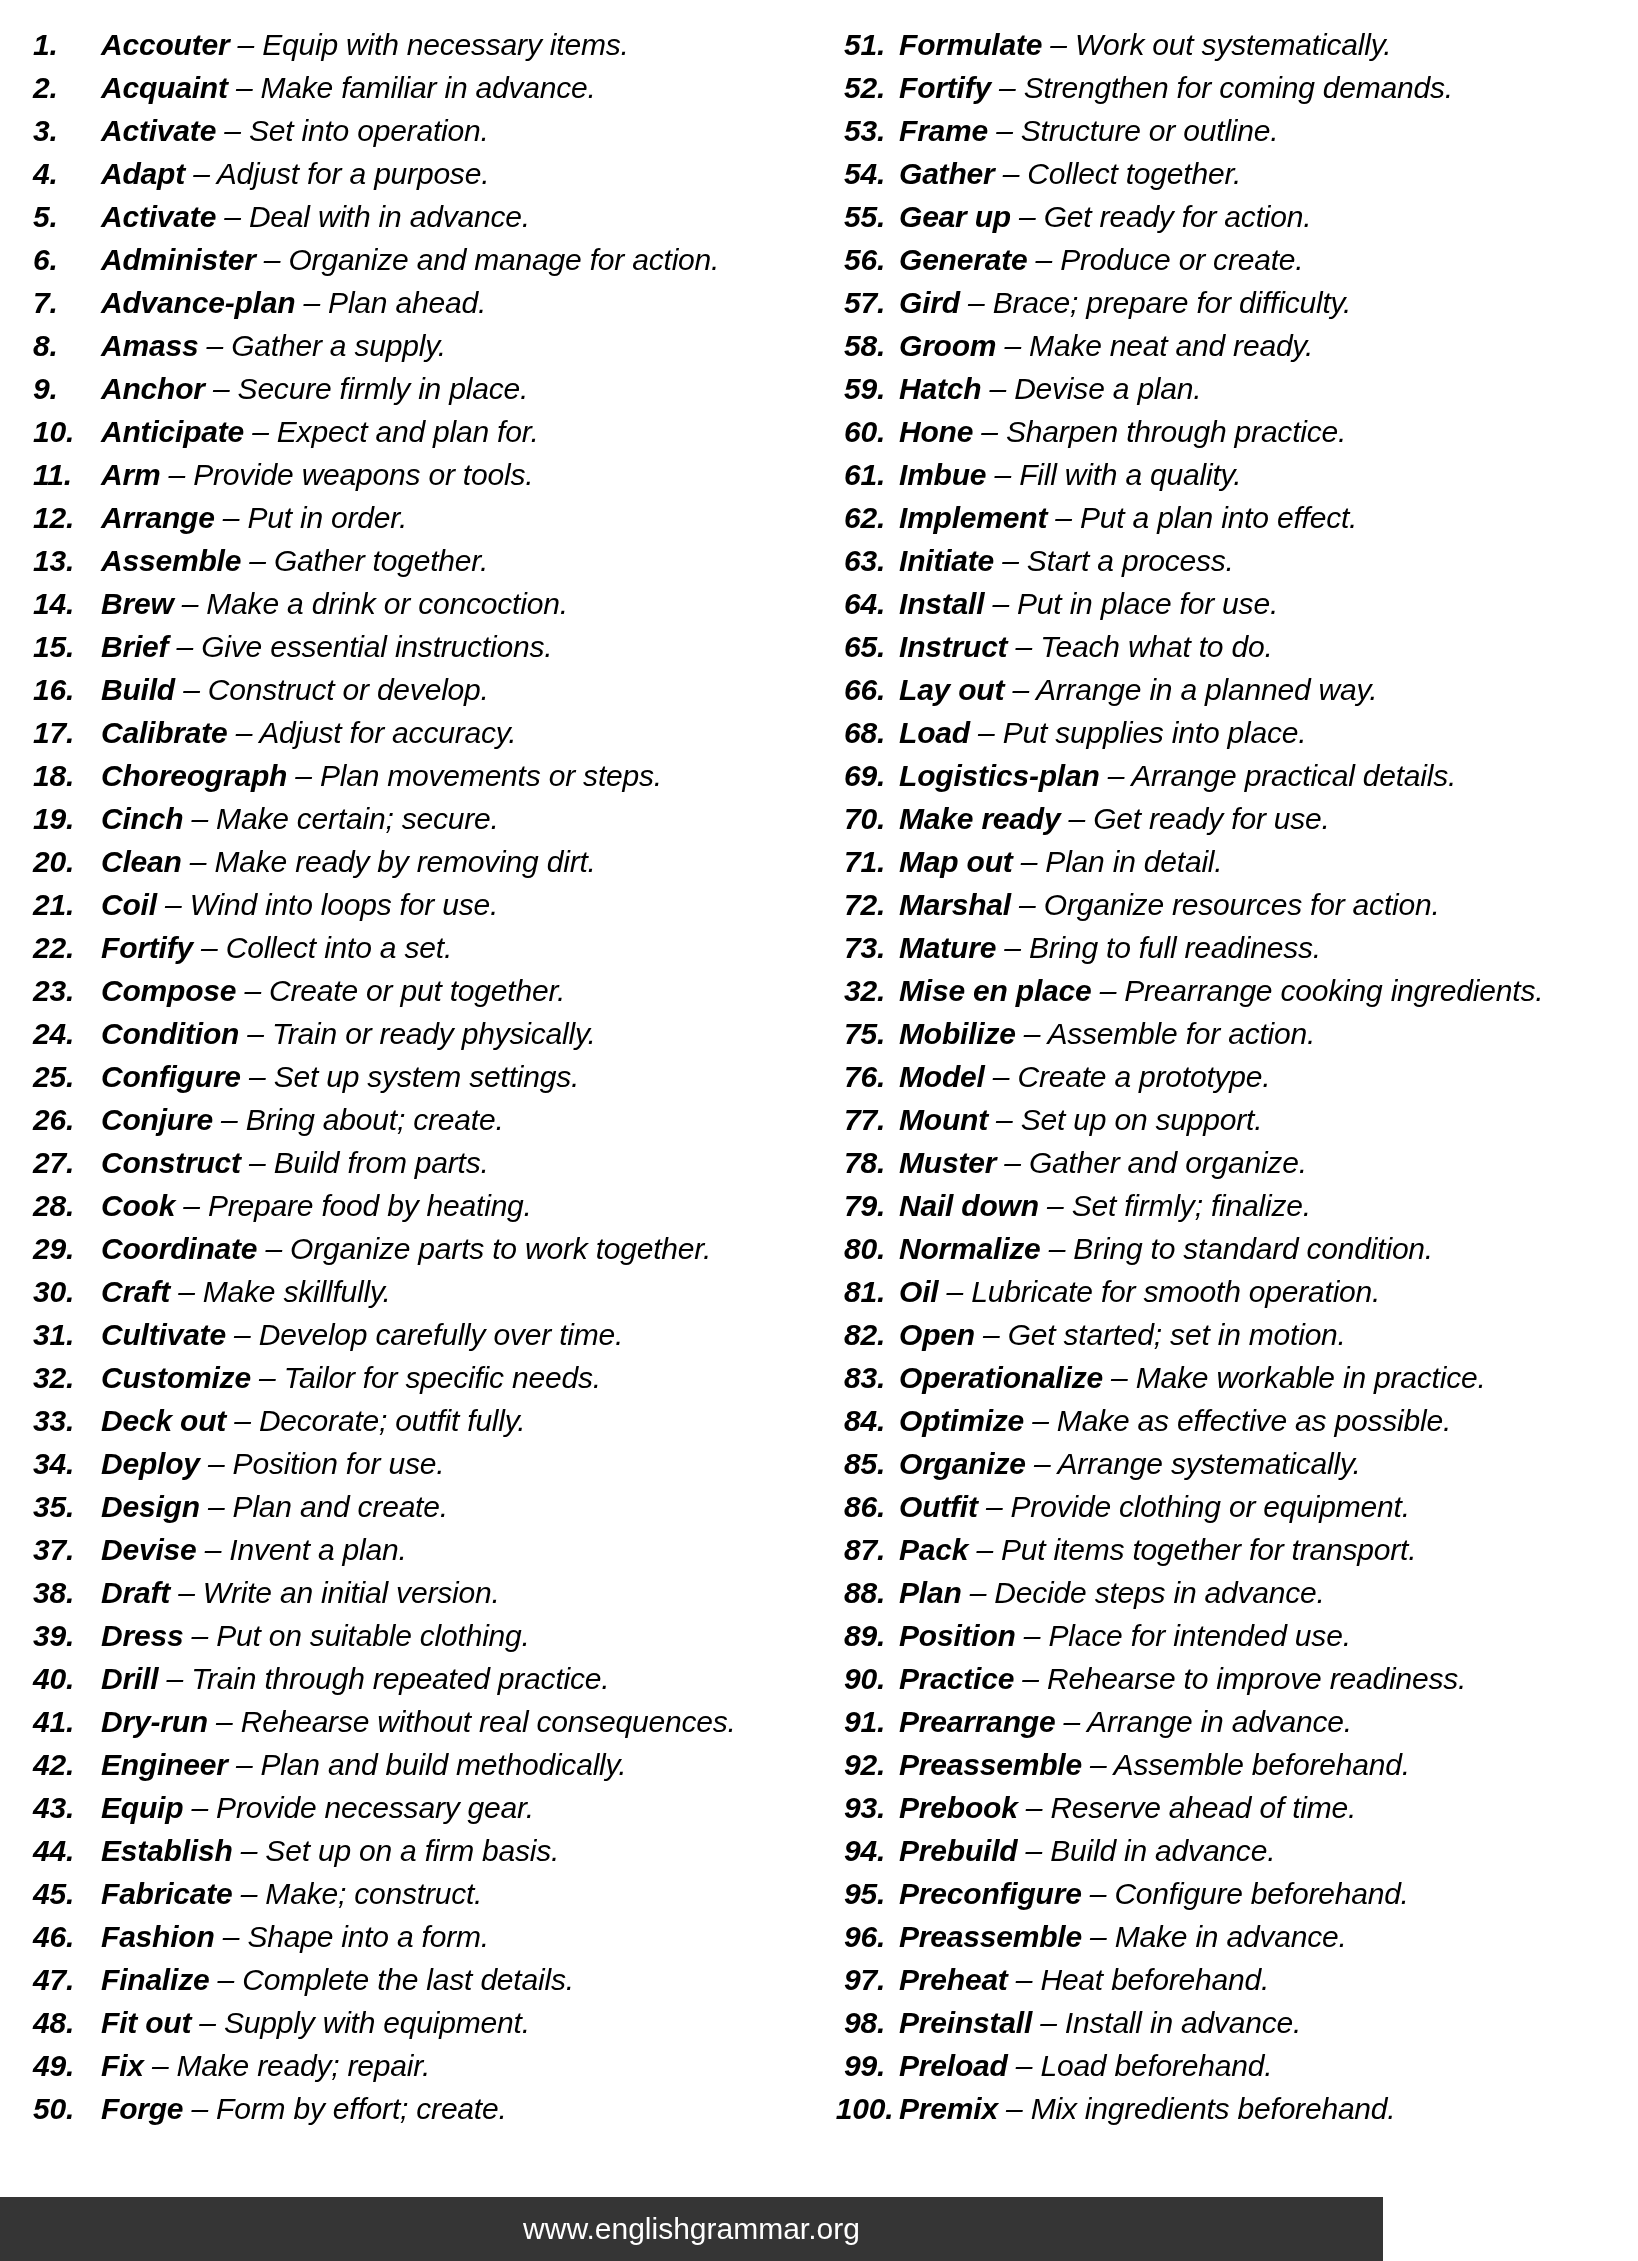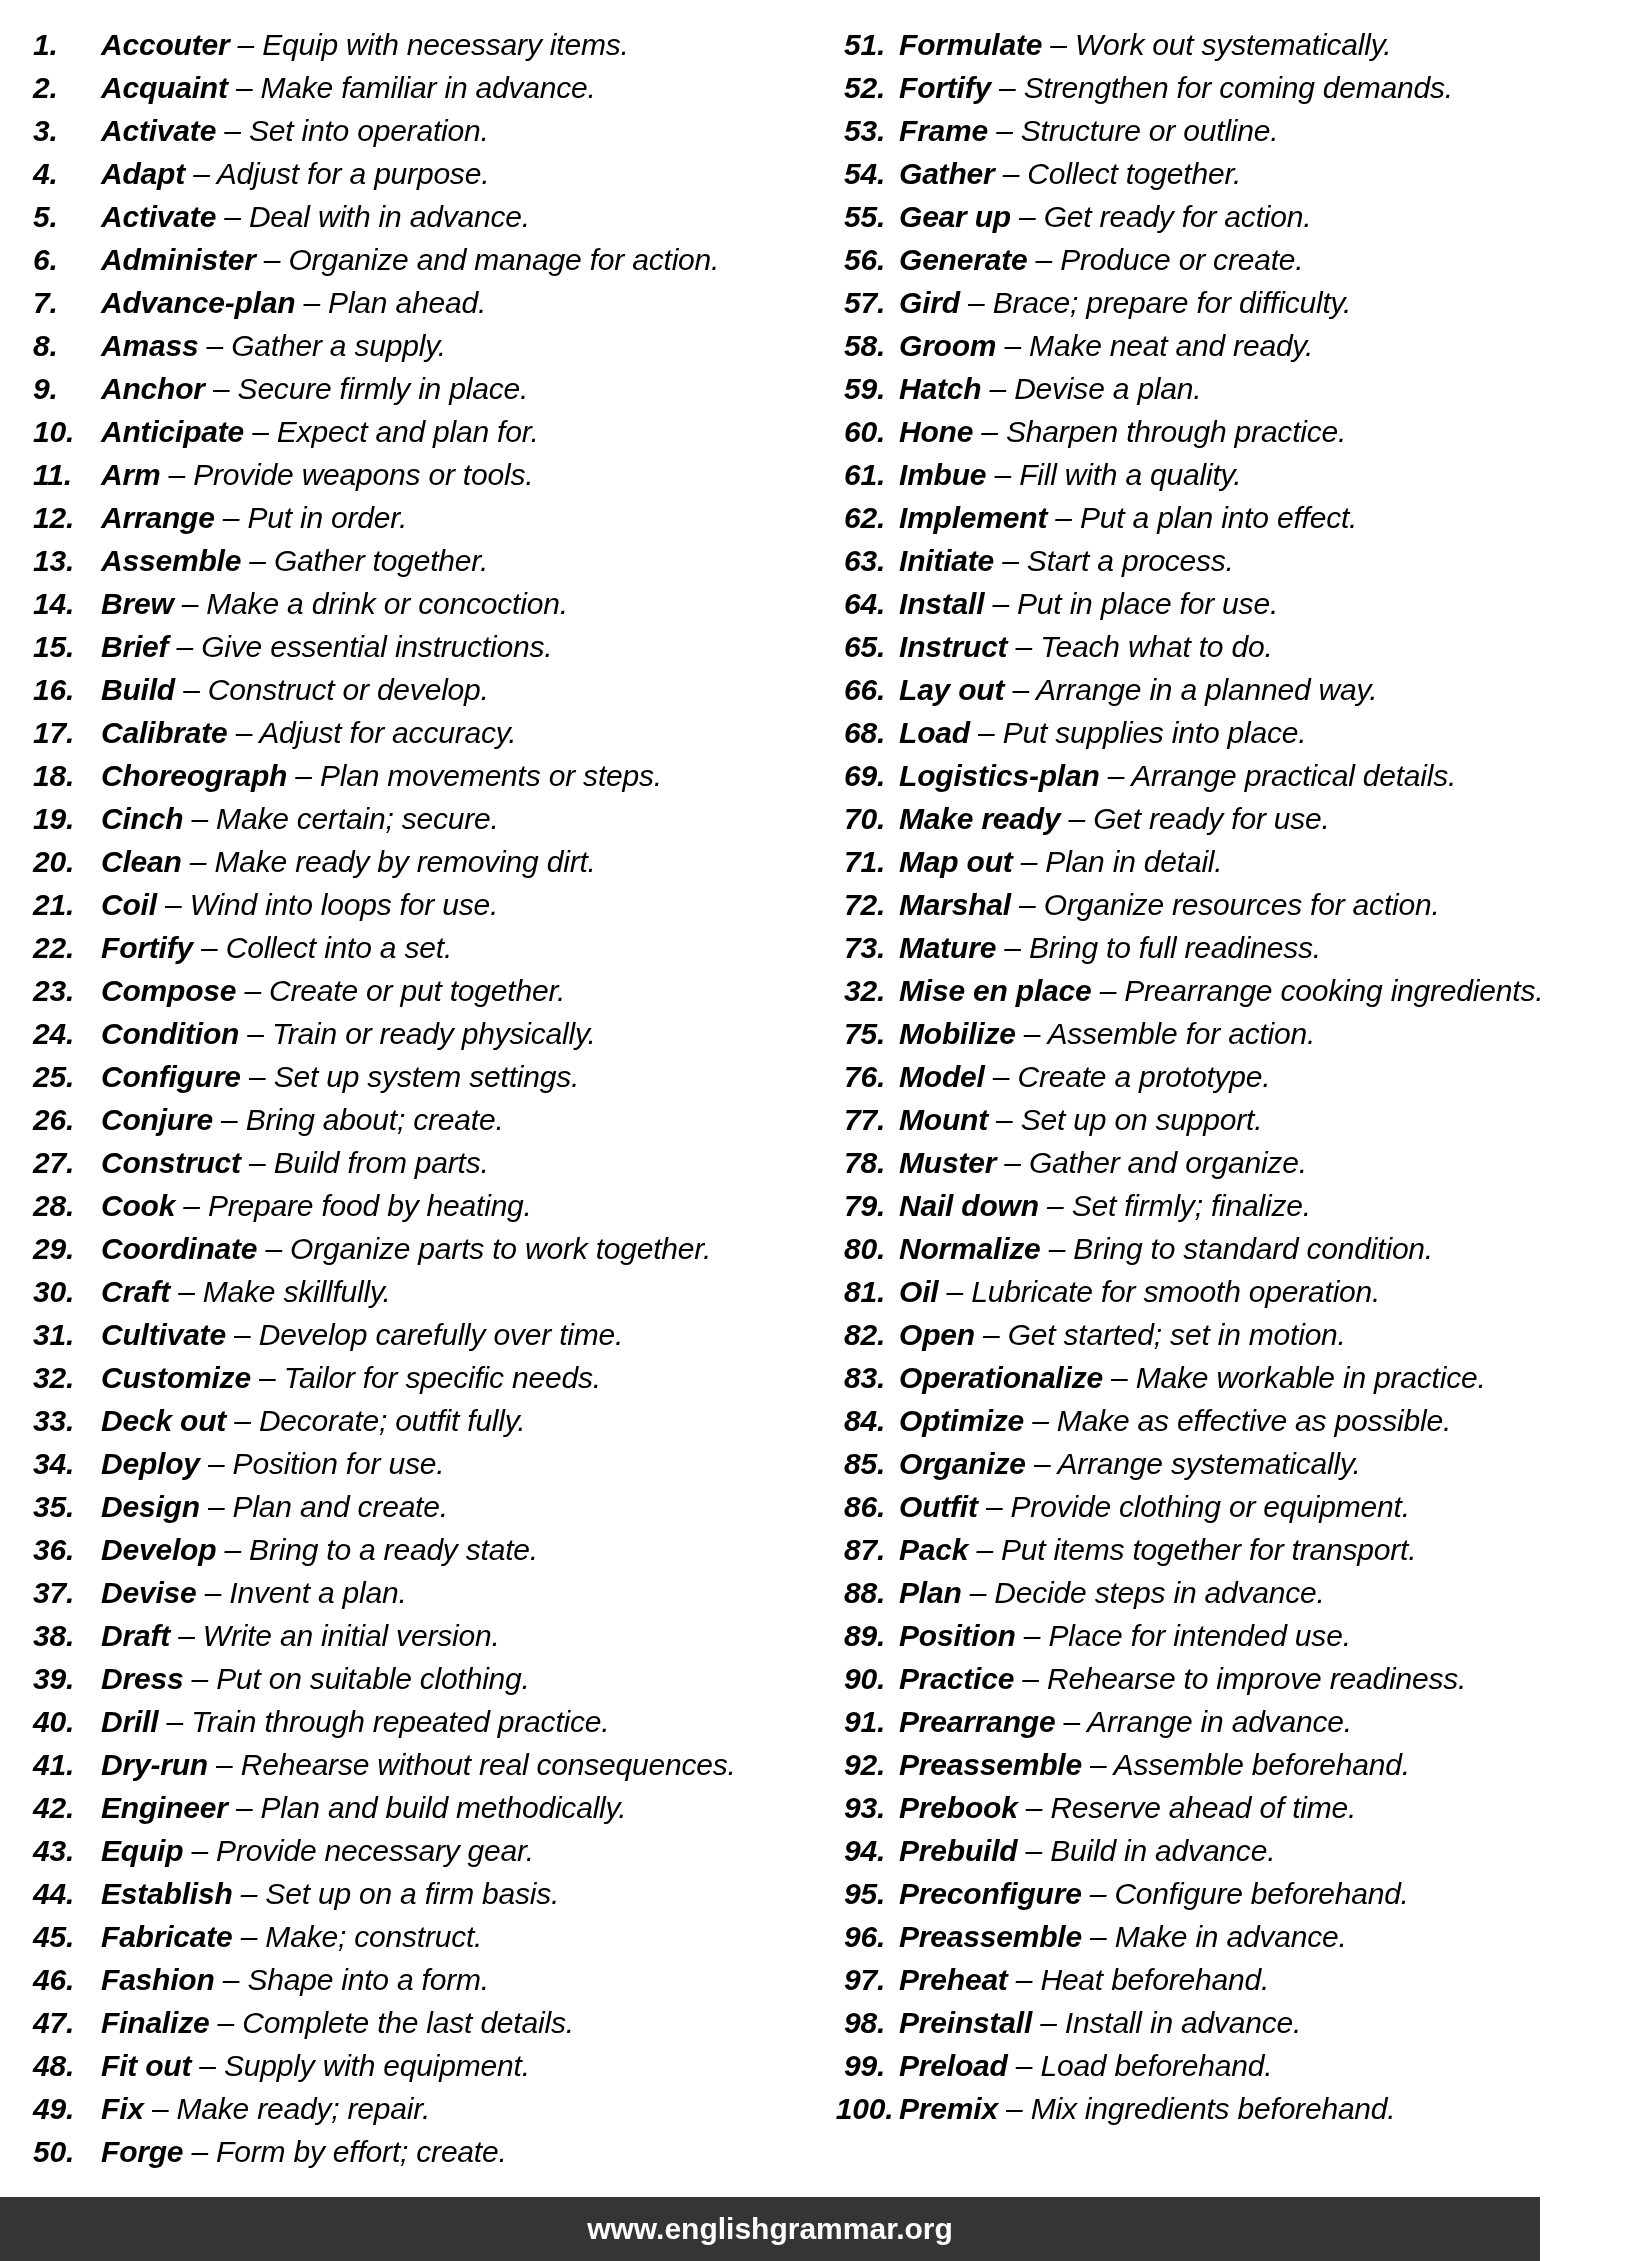--- a/index.html
+++ b/index.html
@@ -4,21 +4,21 @@
 <style>
   html, body { margin:0; padding:0; background:#ffffff; }
   body { width:1639px; height:2261px; position:relative; overflow:hidden; font-family:"Liberation Sans", sans-serif; color:#000; }
   .col { position:absolute; top:23px;font-style:italic; }
   .col.left { left:33px; width:772px; }
   .col.right { left:830px; width:800px; }
   .item { height:43px; line-height:43px; font-size:30px; white-space:nowrap; letter-spacing:-0.2px; }
   .num { display:inline-block; font-weight:bold; width:68px; }
   .col.right .num { width:69px;text-align:center; }
   .term { font-weight:bold; }
-  .footer { position:absolute; left:0; top:2197px; width:1540px; height:64px; background:#353535; color:#ffffff; text-align:center; line-height:64px; font-size:30px; font-weight:bold; }
+  .footer { position:absolute; left:0; top:2197px; width:1383px; height:64px; background:#353535; color:#ffffff; text-align:center; line-height:64px; font-size:30px; font-weight:normal; }
 </style>
 </head>
 <body>
 
 <div class="col left">
     <div class="item"><span class="num">1.</span><span class="term">Accouter</span><span class="sep"> – </span><span class="def">Equip with necessary items.</span></div>
     <div class="item"><span class="num">2.</span><span class="term">Acquaint</span><span class="sep"> – </span><span class="def">Make familiar in advance.</span></div>
     <div class="item"><span class="num">3.</span><span class="term">Activate</span><span class="sep"> – </span><span class="def">Set into operation.</span></div>
     <div class="item"><span class="num">4.</span><span class="term">Adapt</span><span class="sep"> – </span><span class="def">Adjust for a purpose.</span></div>
     <div class="item"><span class="num">5.</span><span class="term">Activate</span><span class="sep"> – </span><span class="def">Deal with in advance.</span></div>
@@ -45,21 +45,20 @@
     <div class="item"><span class="num">26.</span><span class="term">Conjure</span><span class="sep"> – </span><span class="def">Bring about; create.</span></div>
     <div class="item"><span class="num">27.</span><span class="term">Construct</span><span class="sep"> – </span><span class="def">Build from parts.</span></div>
     <div class="item"><span class="num">28.</span><span class="term">Cook</span><span class="sep"> – </span><span class="def">Prepare food by heating.</span></div>
     <div class="item"><span class="num">29.</span><span class="term">Coordinate</span><span class="sep"> – </span><span class="def">Organize parts to work together.</span></div>
     <div class="item"><span class="num">30.</span><span class="term">Craft</span><span class="sep"> – </span><span class="def">Make skillfully.</span></div>
     <div class="item"><span class="num">31.</span><span class="term">Cultivate</span><span class="sep"> – </span><span class="def">Develop carefully over time.</span></div>
     <div class="item"><span class="num">32.</span><span class="term">Customize</span><span class="sep"> – </span><span class="def">Tailor for specific needs.</span></div>
     <div class="item"><span class="num">33.</span><span class="term">Deck out</span><span class="sep"> – </span><span class="def">Decorate; outfit fully.</span></div>
     <div class="item"><span class="num">34.</span><span class="term">Deploy</span><span class="sep"> – </span><span class="def">Position for use.</span></div>
     <div class="item"><span class="num">35.</span><span class="term">Design</span><span class="sep"> – </span><span class="def">Plan and create.</span></div>
-    <div class="item"><span class="num">36.</span><span class="term">Develop</span><span class="sep"> – </span><span class="def">Bring to a ready state.</span></div>
     <div class="item"><span class="num">37.</span><span class="term">Devise</span><span class="sep"> – </span><span class="def">Invent a plan.</span></div>
     <div class="item"><span class="num">38.</span><span class="term">Draft</span><span class="sep"> – </span><span class="def">Write an initial version.</span></div>
     <div class="item"><span class="num">39.</span><span class="term">Dress</span><span class="sep"> – </span><span class="def">Put on suitable clothing.</span></div>
     <div class="item"><span class="num">40.</span><span class="term">Drill</span><span class="sep"> – </span><span class="def">Train through repeated practice.</span></div>
     <div class="item"><span class="num">41.</span><span class="term">Dry-run</span><span class="sep"> – </span><span class="def">Rehearse without real consequences.</span></div>
     <div class="item"><span class="num">42.</span><span class="term">Engineer</span><span class="sep"> – </span><span class="def">Plan and build methodically.</span></div>
     <div class="item"><span class="num">43.</span><span class="term">Equip</span><span class="sep"> – </span><span class="def">Provide necessary gear.</span></div>
     <div class="item"><span class="num">44.</span><span class="term">Establish</span><span class="sep"> – </span><span class="def">Set up on a firm basis.</span></div>
     <div class="item"><span class="num">45.</span><span class="term">Fabricate</span><span class="sep"> – </span><span class="def">Make; construct.</span></div>
     <div class="item"><span class="num">46.</span><span class="term">Fashion</span><span class="sep"> – </span><span class="def">Shape into a form.</span></div>

